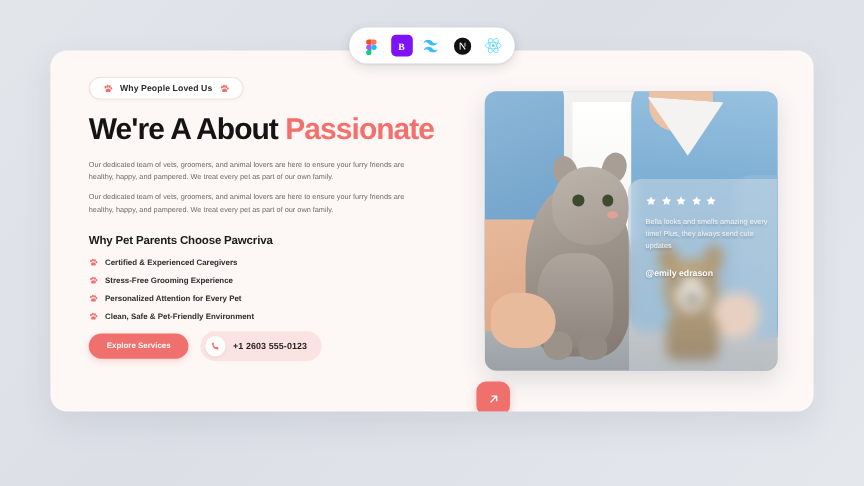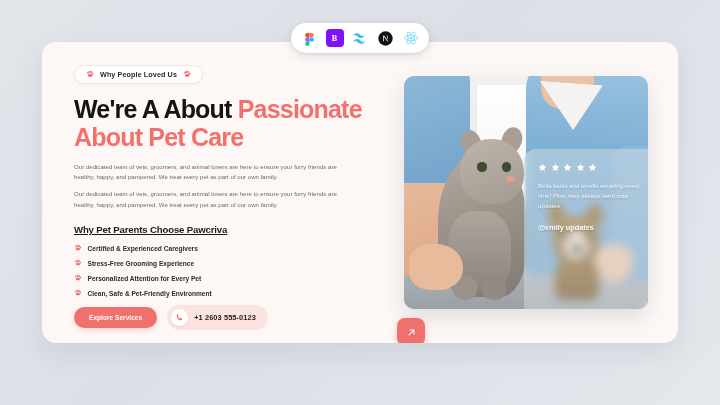--- a/index.html
+++ b/index.html
@@ -45,21 +45,21 @@
   }
   #badge .badge-text { font-size:7.2px; font-weight:600; color:#2c2a2a; letter-spacing:.1px; }
   .paw { width:8px; height:8px; display:block; }
 
   #headline { margin-top:11px; font-size:25px; line-height:1.14; font-weight:700; letter-spacing:-.8px; color:#141414; }
   #headline .accent { color:#f4706d;margin-top:32px; }
 
   .para { margin-top:10px; font-size:6.1px; line-height:1.72; color:#6f6a69; width:278px; }
   .para.second { margin-top:7px; }
 
-  #sub-heading { margin-top:14px; font-size:9.6px; font-weight:700; color:#1b1b1b; letter-spacing:-.15px;text-decoration:underline; }
+  #sub-heading { margin-top:14px; font-size:9.6px; font-weight:700; color:#1b1b1b; letter-spacing:-.15px; }
 
   #features { margin-top:9px; list-style:none; }
   #features li { display:flex; align-items:center; gap:6px; margin-bottom:7.5px; }
   #features .feat-text { font-size:6.6px; font-weight:600; color:#2f2c2c; }
   .paw-sm { width:7.5px; height:7.5px; display:block; flex:0 0 auto; }
 
   #cta-row { margin-top:8px; display:flex; align-items:center; gap:10px; }
   #explore-btn {
     background:#f0706e; color:#fff7f6; border:none;
     border-radius:14px; padding:7px 15px;
@@ -251,21 +251,20 @@
         <ellipse cx="6" cy="8" rx="2.6" ry="3.4" fill="#f0706e"></ellipse>
         <ellipse cx="11" cy="5.6" rx="2.6" ry="3.6" fill="#f0706e"></ellipse>
         <ellipse cx="16.4" cy="6.8" rx="2.6" ry="3.5" fill="#f0706e"></ellipse>
         <ellipse cx="20.4" cy="11" rx="2.4" ry="3" fill="#f0706e"></ellipse>
         <path d="M12.6 11.5c3.6 0 6.3 2.5 6.3 5.4 0 2.4-2 3.8-4.4 3.3-1.5-.3-2.6-.3-4.1 0-2.4.5-4.4-.9-4.4-3.3 0-2.9 2.9-5.4 6.6-5.4z" fill="#f0706e"></path>
       </svg>
     </div>
 
     <h1 id="headline">
       <span>We're A About </span><span class="accent">Passionate</span><br>
-      <span class="accent">About Pet Care</span>
     </h1>
 
     <p class="para">Our dedicated team of vets, groomers, and animal lovers are here to ensure your furry friends are healthy, happy, and pampered. We treat every pet as part of our own family.</p>
     <p class="para second">Our dedicated team of vets, groomers, and animal lovers are here to ensure your furry friends are healthy, happy, and pampered. We treat every pet as part of our own family.</p>
 
     <h2 id="sub-heading">Why Pet Parents Choose Pawcriva</h2>
 
     <ul id="features">
       <li>
         <svg class="paw-sm" viewBox="0 0 24 24">
@@ -372,21 +371,21 @@
             <path d="M12 1.8l3.1 6.4 7 1-5 4.9 1.2 7-6.3-3.3-6.3 3.3 1.2-7-5-4.9 7-1z" fill="#ffffff"></path>
           </svg>
         <svg class="star" viewBox="0 0 24 24">
             <path d="M12 1.8l3.1 6.4 7 1-5 4.9 1.2 7-6.3-3.3-6.3 3.3 1.2-7-5-4.9 7-1z" fill="#ffffff"></path>
           </svg>
         <svg class="star" viewBox="0 0 24 24">
             <path d="M12 1.8l3.1 6.4 7 1-5 4.9 1.2 7-6.3-3.3-6.3 3.3 1.2-7-5-4.9 7-1z" fill="#ffffff"></path>
           </svg>
       </div>
       <div id="t-quote">Bella looks and smells amazing every time! Plus, they always send cute updates</div>
-      <div id="t-handle">@emily updates</div>
+      <div id="t-handle">@emily edrason</div>
     </div>
   </div>
 
   <button id="arrow-btn">
     <svg viewBox="0 0 24 24" width="13" height="13">
       <path d="M7.5 16.5L16.5 7.5M9.2 7.5h7.3v7.3" fill="none" stroke="#ffffff" stroke-width="2" stroke-linecap="round" stroke-linejoin="round"></path>
     </svg>
   </button>
 </div>
 

